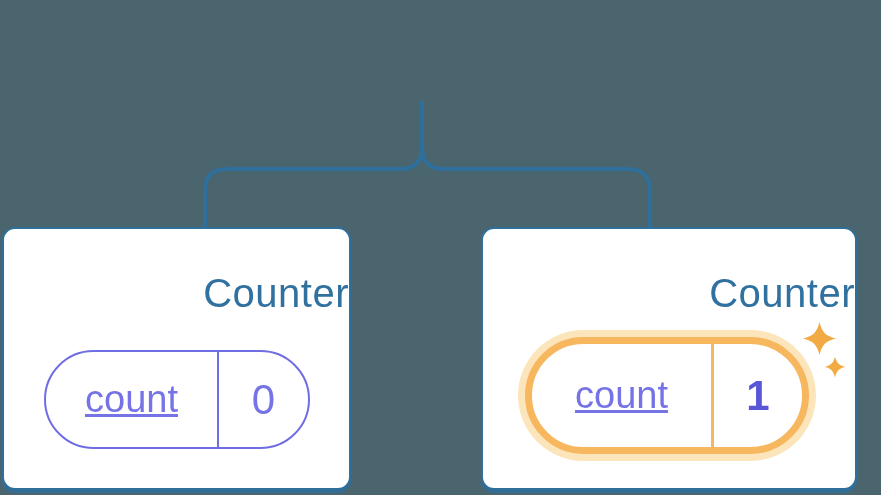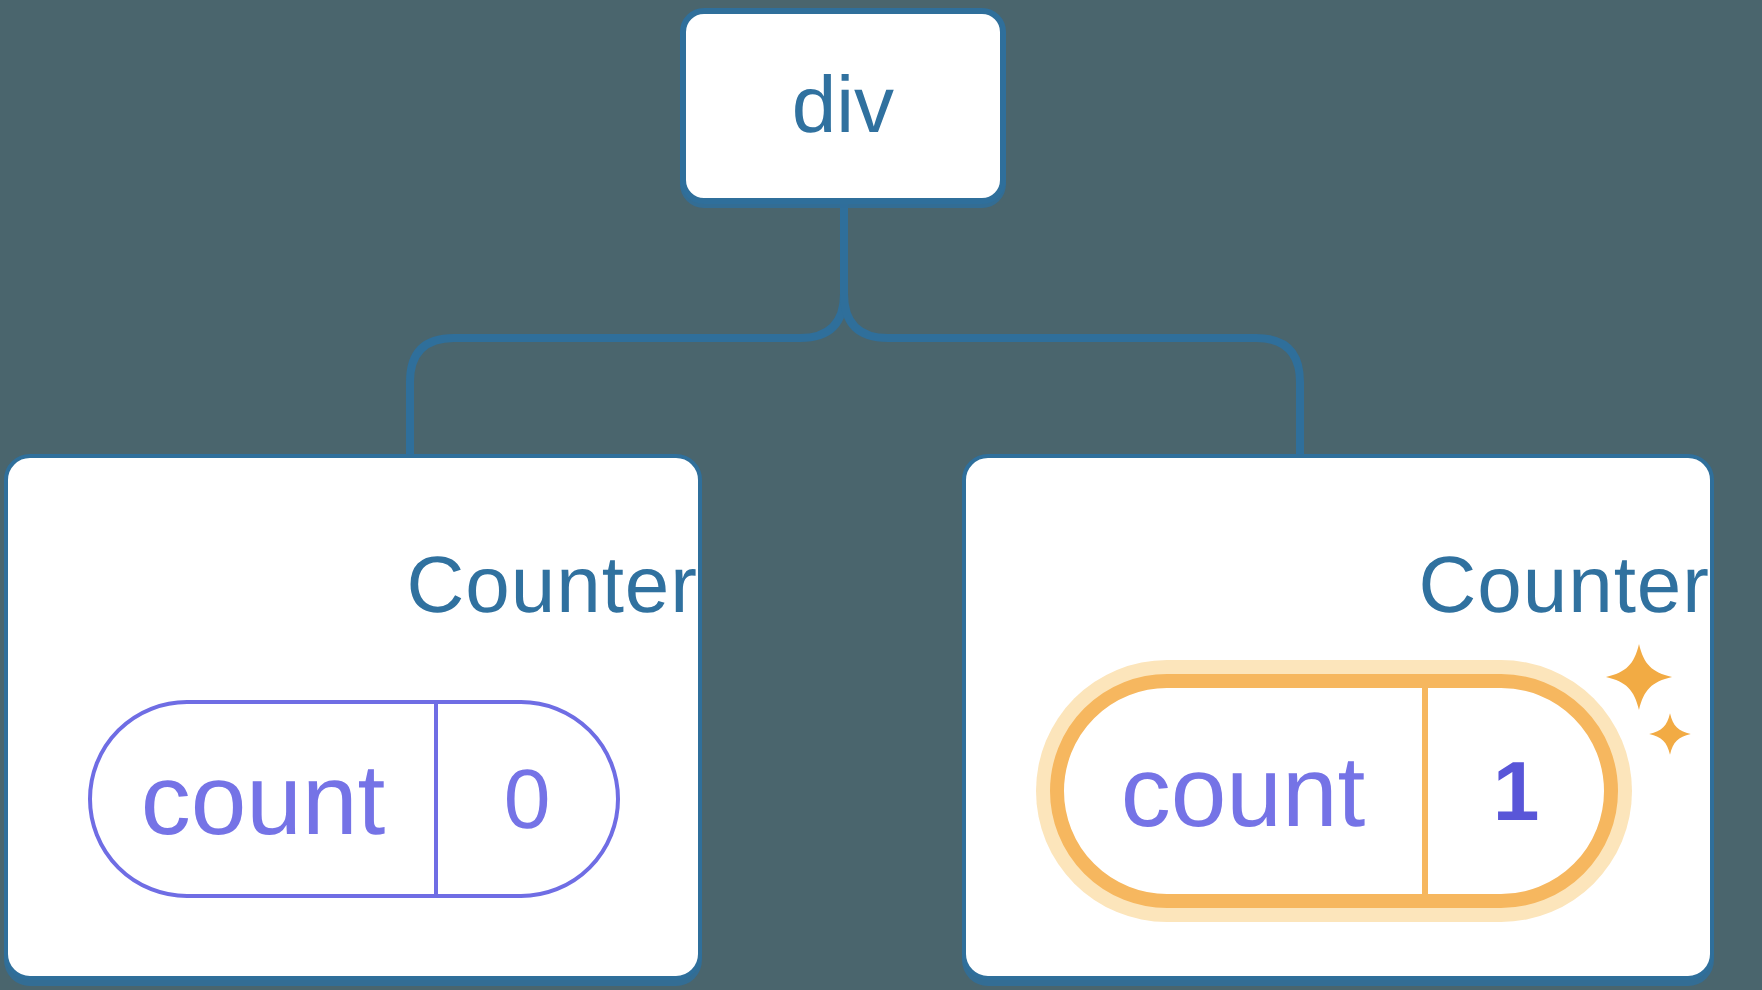--- a/index.html
+++ b/index.html
@@ -48,21 +48,21 @@
     left:40px;top:121px;width:266px;height:99px;
     border:2px solid #6f6de4;
   }
   .pill.highlight{
     left:42px;top:108px;width:284px;height:117px;
     border:7px solid #f6b75f;
     box-shadow:0 0 0 7px #fce5bb;
   }
   .pill-key{
     flex:1 1 auto;display:flex;align-items:center;justify-content:center;
-    font-size:50px;color:#7573e6;
+    font-size:38px;color:#7573e6;text-decoration:underline;
   }
   .pill-divider{width:2px;background:#6f6de4;flex:0 0 auto;}
   .pill.highlight .pill-divider{width:3px;background:#f6b75f;}
   .pill-value{
     flex:0 0 89px;display:flex;align-items:center;justify-content:center;
     font-size:42px;color:#7573e6;
   }
   .pill.highlight .pill-value{flex:0 0 88px;font-weight:700;color:#5956d8;}
 
   
@@ -73,23 +73,20 @@
 </head>
 <body>
 
 <div class="stage">
 
   <svg class="connector" width="881" height="495" viewBox="0 0 881 495">
     <path d="M 422 101 L 422 147 Q 422 169 400 169 L 227 169 Q 205 169 205 191 L 205 228" fill="none" stroke="#2f6f9b" stroke-width="4"></path>
     <path d="M 422 101 L 422 147 Q 422 169 444 169 L 628 169 Q 650 169 650 191 L 650 228" fill="none" stroke="#2f6f9b" stroke-width="4"></path>
   </svg>
 
-  <div class="root-node">
-    <span class="root-label">div</span>
-  </div>
 
   <div class="card left">
     <div class="card-title">Counter</div>
     <div class="pill plain">
       <div class="pill-key">count</div>
       <div class="pill-divider"></div>
       <div class="pill-value">0</div>
     </div>
   </div>
 

